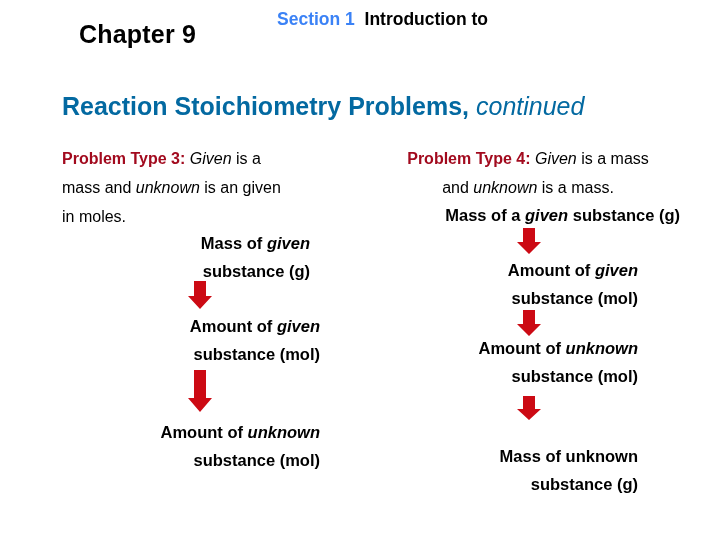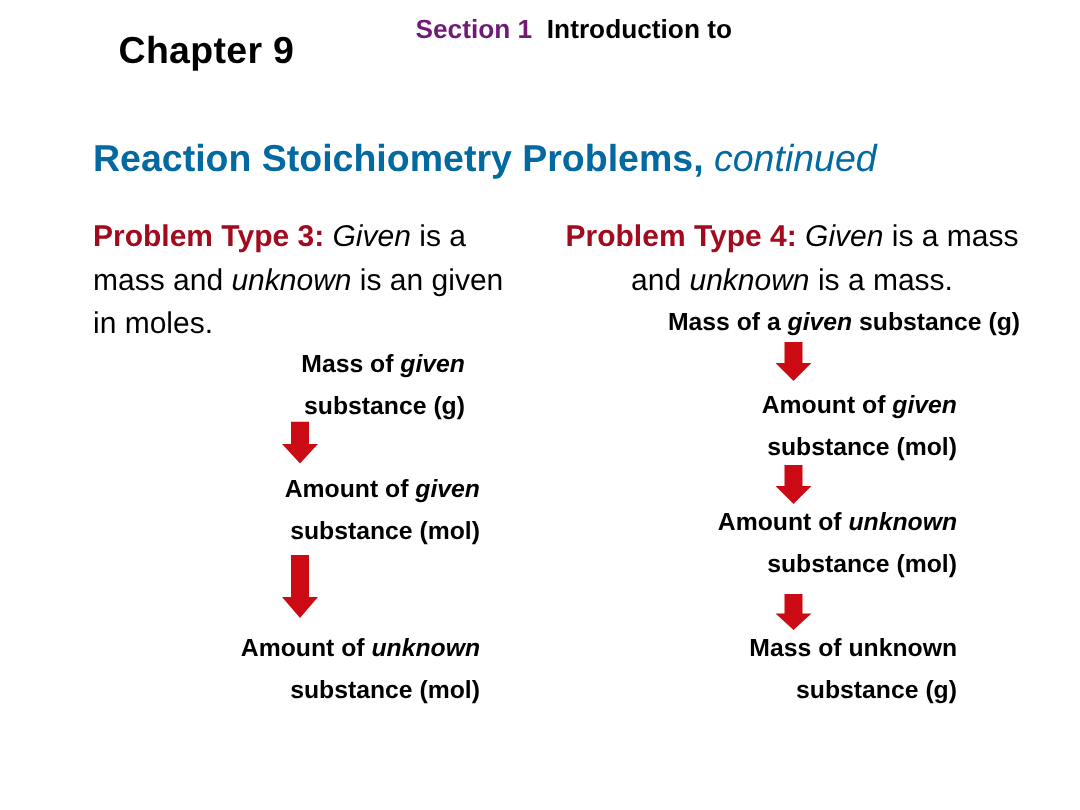--- a/index.html
+++ b/index.html
@@ -3,24 +3,24 @@
   <meta charset="utf-8">
   <style>
     html, body { margin: 0; padding: 0; }
     body {
       width: 720px; height: 540px; background: #ffffff; position: relative; overflow: hidden;
       font-family: "Liberation Sans", sans-serif; color: #000;
     }
     .abs { position: absolute; }
     .chapter { left: 79px; top: 20px; font-size: 25px; font-weight: bold; letter-spacing: 0.2px; }
     .section { left: 277px; top: 8px; font-size: 17.5px; font-weight: bold; line-height: 22px; }
-    .section .sec-num { color: #701a75; }
+    .section .sec-num { color: #3b82f6; }
     .title { left: 62px; top: 92px; font-size: 25px; font-weight: bold; color: #0369a1; white-space: nowrap; }
     .title .cont { font-style: italic; font-weight: normal; }
-    .para { font-size: 20px; line-height: 29px; }
+    .para { font-size: 16px; line-height: 29px; }
     .para .lbl { color: #a20a1e; font-weight: bold; }
     .para i { font-style: italic; }
     .step { font-size: 16.5px; font-weight: bold; text-align: right; line-height: 28px; white-space: nowrap; }
     .step i { font-style: italic; }
     .arrow { width: 24px; }
     .arrow svg { display: block; }
   </style>
 </head>
 <body>
 
@@ -90,16 +90,16 @@
 </div>
 <div class="abs step" style="left:418px; top:334px; width:220px;">
   <span>Amount of </span><i>unknown</i><br>
   <span>substance (mol)</span>
 </div>
 <div class="abs arrow" style="left:517px; top:396px;">
   <svg width="24" height="24" viewBox="0 0 24 24">
       <polygon points="6,0 18,0 18,13 24,13 12,24 0,13 6,13" fill="#cc0a14"></polygon>
     </svg>
 </div>
-<div class="abs step" style="left:418px; top:418px; width:220px;">
+<div class="abs step" style="left:418px; top:442px; width:220px;">
   <span>Mass of unknown</span><br>
   <span>substance (g)</span>
 </div>
 
 </body></html>

